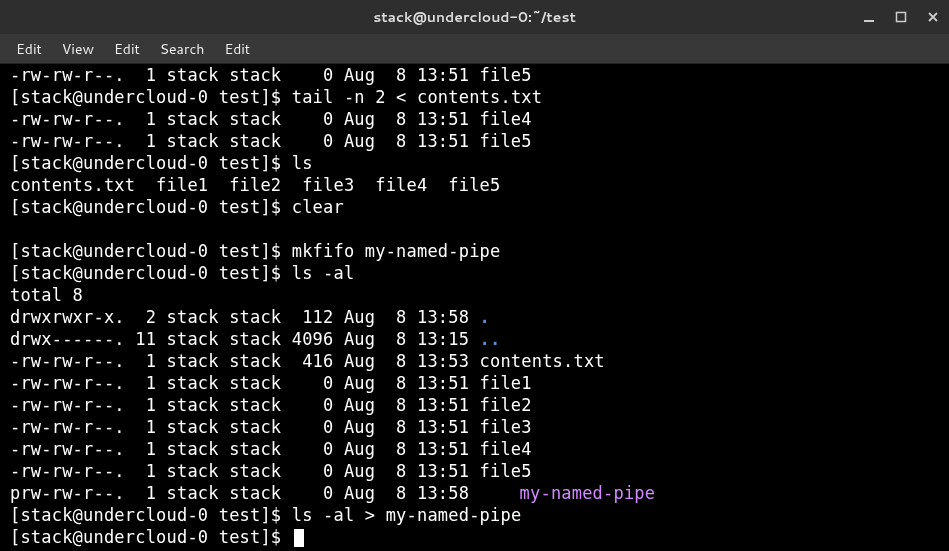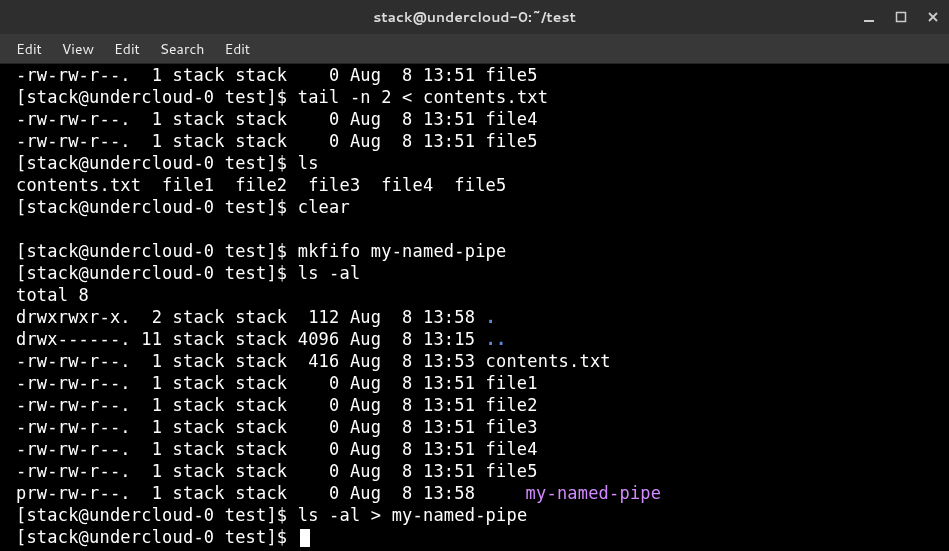--- a/index.html
+++ b/index.html
@@ -53,21 +53,21 @@
   }
   .menu-item {
     padding: 4px 10px;
     cursor: pointer;
   }
   .terminal {
     background: #000;
     color: #fff;
     font-size: 17px;
     line-height: 22px;
-    padding: 0 16px;
+    padding: 0 10px;
     white-space: pre;
     font-family: "DejaVu Sans Mono", "Liberation Mono", monospace;
     letter-spacing: 0.2px;
   }
   .dir-self { color: #5f87d7; font-weight: bold; }
   .dir-parent { color: #5f87d7; font-weight: bold; }
   .pipe { color: #d18aff; background: #000; margin-left: 40px; }
   .cursor {
     display: inline-block;
     width: 10px; height: 18px;

